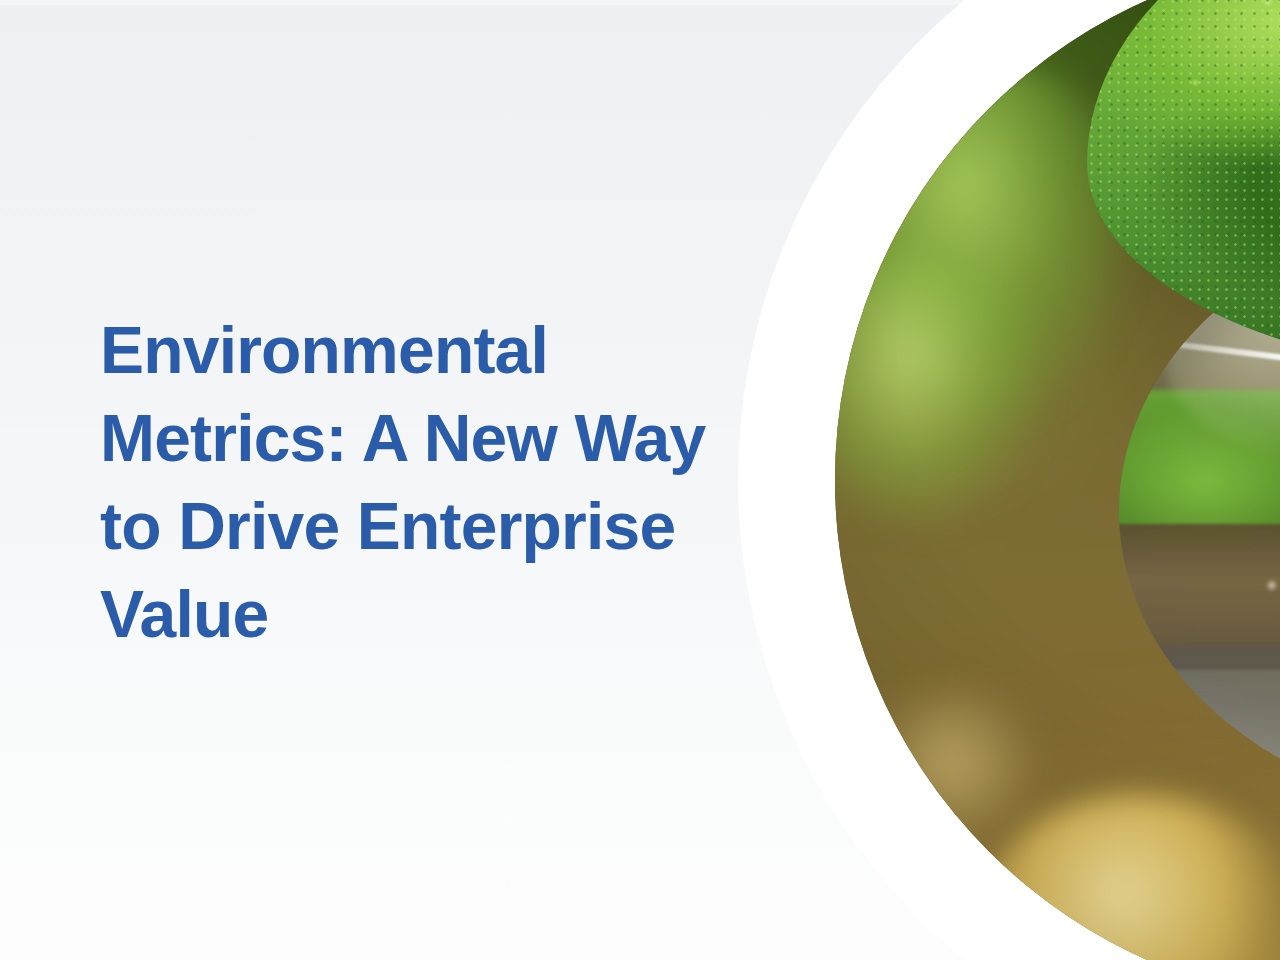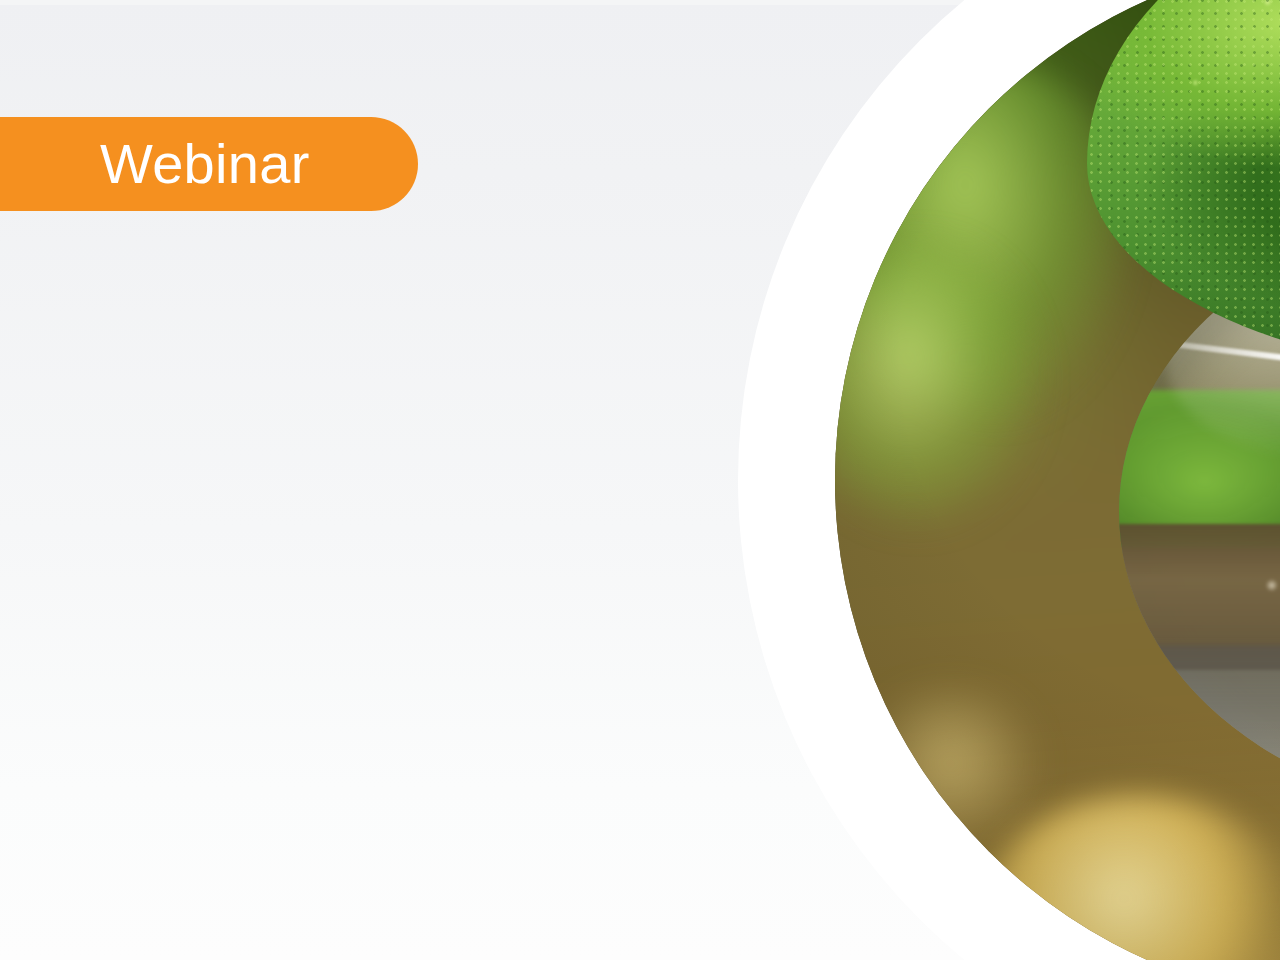--- a/index.html
+++ b/index.html
@@ -322,20 +322,18 @@
 
         </div>
 
         <div class="photo-vignette"></div>
       </div>
     </div>
   </div>
 
   <div class="content">
 
-    <div class="badge">
-      <span class="badge-label">Webinar</span>
-    </div>
-
+
+    <h1 class="headline">Environmental Metrics: A New Way to Drive Enterprise Value</h1>
 
   </div>
 
 </div>
 
 </body></html>

